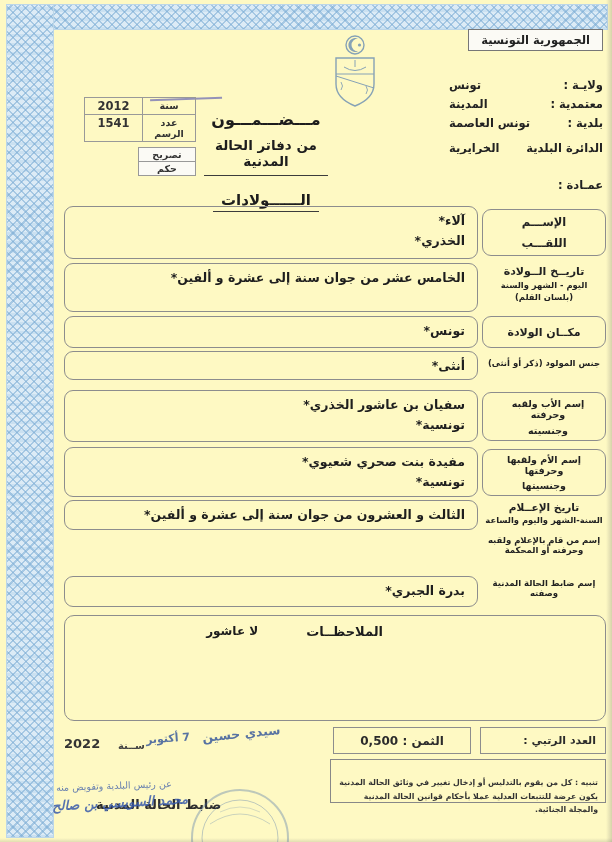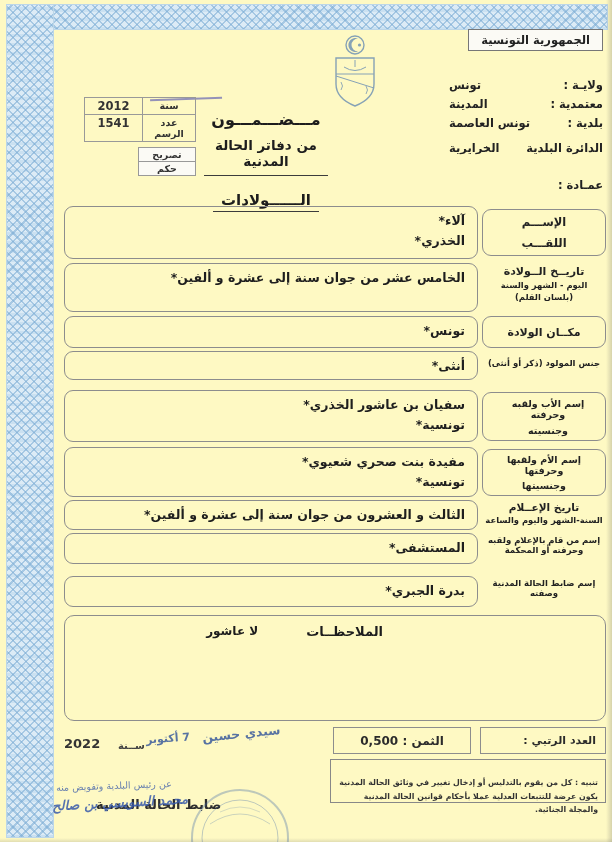--- a/index.html
+++ b/index.html
@@ -231,23 +231,20 @@
   </div>
 
   <div class="fbox" id="f6v">
     <div>الثالث و العشرون من جوان سنة إلى عشرة و ألفين*</div>
   </div>
   <div class="flabel-plain" id="f6l">
     <div class="ll-md">تاريخ الإعــلام</div>
     <div class="ll-sm">السنة-الشهر واليوم والساعة</div>
   </div>
 
-  <div class="fbox" id="f7v">
-    <div>المستشفى*</div>
-  </div>
   <div class="flabel-plain" id="f7l">
     <div>إسم من قام بالإعلام ولقبه</div>
     <div>وحرفته أو المحكمة</div>
   </div>
 
   <div class="fbox" id="f8v">
     <div>بدرة الجبري*</div>
   </div>
   <div class="flabel-plain" id="f8l">
     <div>إسم ضابط الحالة المدنية</div>

